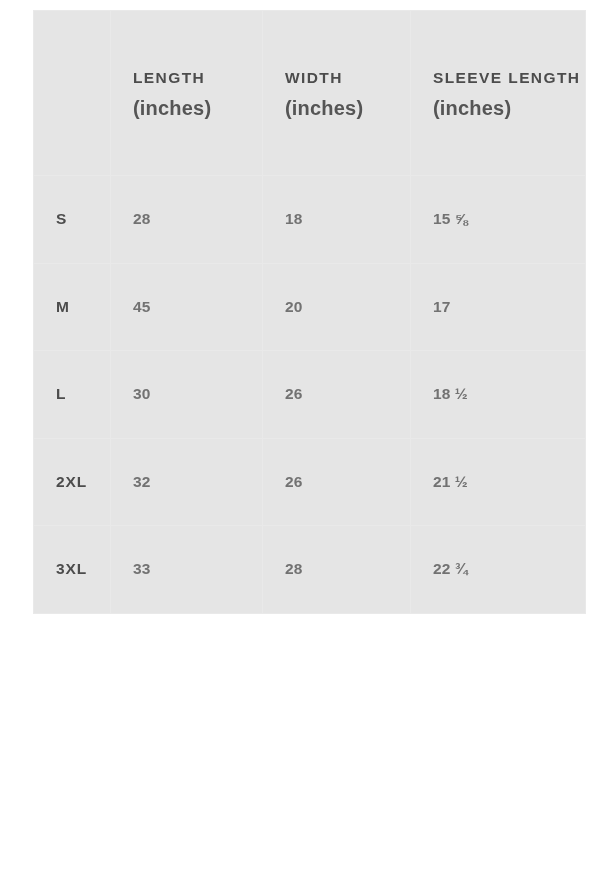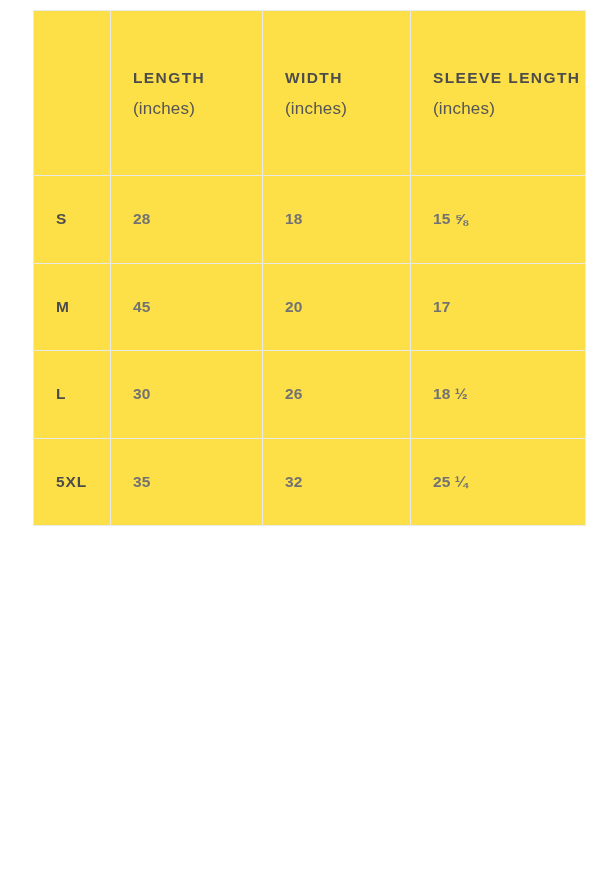--- a/index.html
+++ b/index.html
@@ -24,21 +24,21 @@
     box-sizing: border-box;
   }
 
   .size-table {
     position: absolute;
     left: 33px;
     top: 10px;
     width: 552px;
     border-collapse: collapse;
     table-layout: fixed;
-    background: #fde047;
+    background: #e5e5e5;
   }
 
   .size-table col.c-size   { width: 77px;  }
   .size-table col.c-length { width: 152px; }
   .size-table col.c-width  { width: 148px; }
   .size-table col.c-sleeve { width: 175px; }
 
   .size-table th,
   .size-table td {
     border: 1px solid #e9e9e9;
@@ -61,25 +61,25 @@
   }
   .size-table thead th.blank { padding: 0; }
 
   .hdr-title {
     display: block;
     font-weight: bold;
     letter-spacing: 1.4px;
   }
   .hdr-unit {
     display: block;
-    font-weight: normal;
+    font-weight: bold;
     letter-spacing: 0.2px;
     color: #555555;
     text-transform: none;
-    font-size: 17px;
+    font-size: 20px;
   }
 
   
   .size-table tbody tr { height: 87.5px; }
 
   .size-table tbody td {
     color: #727272;
     font-size: 15.5px;
     font-weight: bold;
     letter-spacing: 0.1px;
@@ -138,21 +138,27 @@
         <td>20</td>
         <td>17</td>
       </tr>
       <tr>
         <td class="size-cell">L</td>
         <td>30</td>
         <td>26</td>
         <td>18 ½</td>
       </tr>
       <tr>
-        <td class="size-cell">5XL</td>
-        <td>35</td>
+        <td class="size-cell">2XL</td>
         <td>32</td>
-        <td>25 ¼</td>
+        <td>26</td>
+        <td>21 ½</td>
+      </tr>
+      <tr>
+        <td class="size-cell">3XL</td>
+        <td>33</td>
+        <td>28</td>
+        <td>22 ¾</td>
       </tr>
     </tbody>
   </table>
 
 </div>
 
 </body></html>

